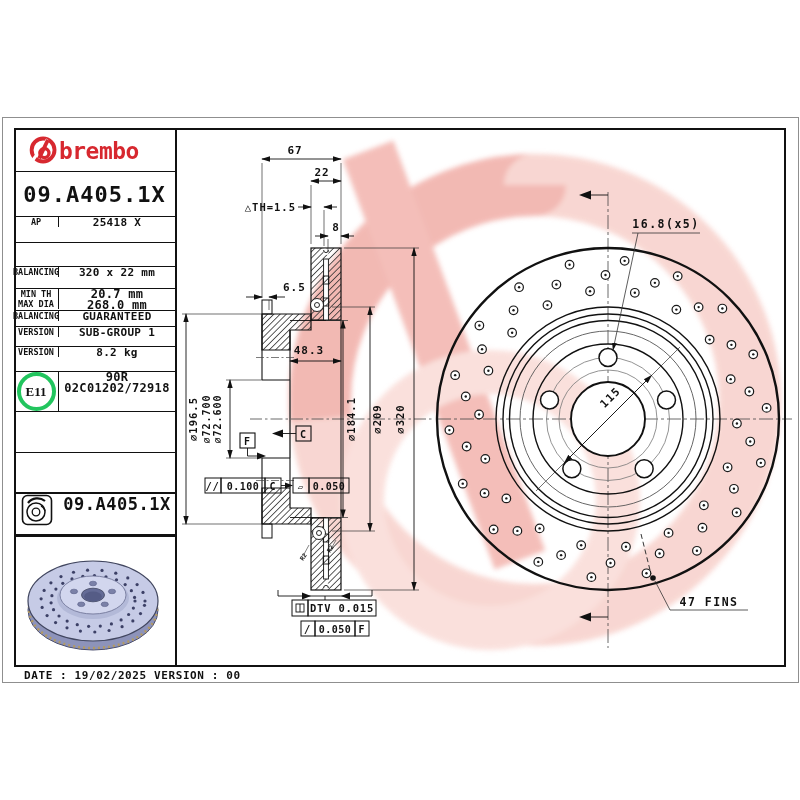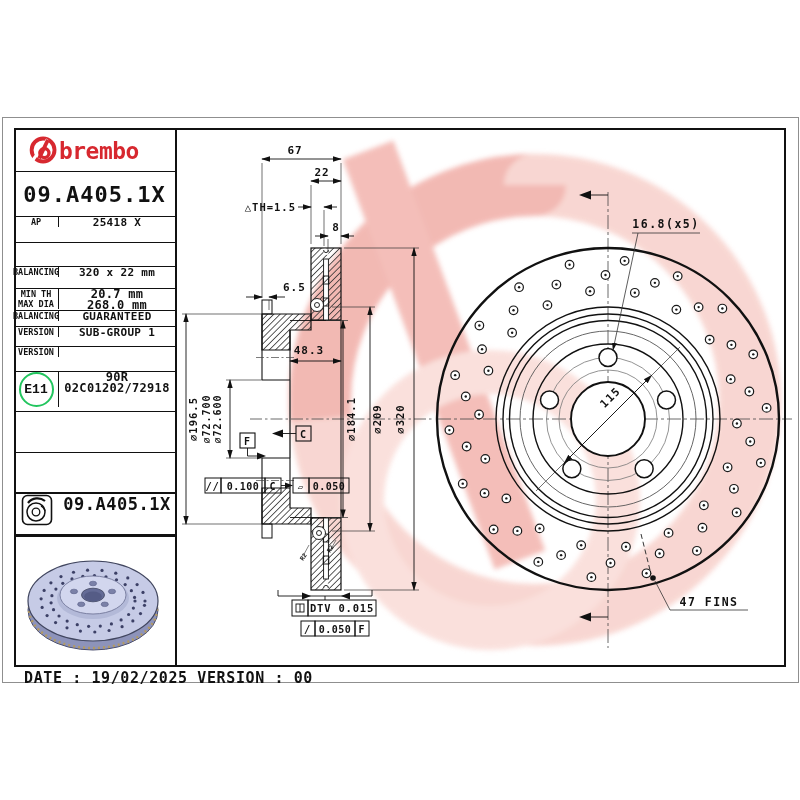--- a/index.html
+++ b/index.html
@@ -19,25 +19,25 @@
   .val{flex:1;font-size:11px;font-weight:bold;text-align:center;line-height:11px;letter-spacing:0.3px;}
   .small-val{font-size:12px;}
   #logo-row{height:44px;justify-content:center;align-items:center;display:flex;}
   #part-row{height:45px;}
   #part-number-main{font-size:22px;font-weight:bold;letter-spacing:1px;display:flex;align-items:center;justify-content:center;height:100%;}
   .h26{height:26px}.h24{height:24px}.h22{height:22px}.h16{height:16px}.h20{height:20px}
   .h25{height:25px}.h40{height:40px}.h41{height:41px}.h43{height:43px}.h130{height:130px}
   .thick2{border-bottom:2px solid #111!important;}
   .thick3{border-bottom:3px solid #111!important;}
   .noborder{border-bottom:none!important;}
-  #e11-circle{width:31px;height:31px;border:2px solid #22c55e;border-radius:50%;display:flex;
-              align-items:center;justify-content:center;font-family:Liberation Mono, monospace;
+  #e11-circle{width:31px;height:31px;border:4px solid #22c55e;border-radius:50%;display:flex;
+              align-items:center;justify-content:center;font-family:Liberation Serif, serif;
               font-weight:bold;font-size:13px;}
   #label-row-part{font-size:17px;font-weight:bold;letter-spacing:0.5px;}
-  #footer-text{left:24px;top:669px;font-size:15px;font-weight:bold;letter-spacing:0.6px;z-index:7;}
+  #footer-text{left:24px;top:669px;font-size:11px;font-weight:bold;letter-spacing:0.6px;z-index:7;}
   .z1{z-index:1}.z2{z-index:2}.z3{z-index:3}
 </style>
 </head>
 <body>
 
 <svg class="abs z1" width="800" height="800">
   <defs>
     <clipPath id="wmclip">
         <rect x="15" y="129" width="770" height="537"></rect>
       </clipPath>
@@ -442,20 +442,21 @@
     <div class="tcell val">GUARANTEED</div>
   </div>
 
   <div class="trow h20">
     <div class="tcell lab">VERSION</div>
     <div class="tcell val">SUB-GROUP 1</div>
   </div>
 
   <div class="trow h25">
     <div class="tcell lab">VERSION</div>
+    <div class="tcell val">8.2 kg</div>
   </div>
 
   <div class="trow h40">
     <div class="tcell lab">
       <div id="e11-circle">E11</div>
     </div>
     <div class="tcell val small-val">
       <div>90R</div>
       <div>02C01202/72918</div>
     </div>

